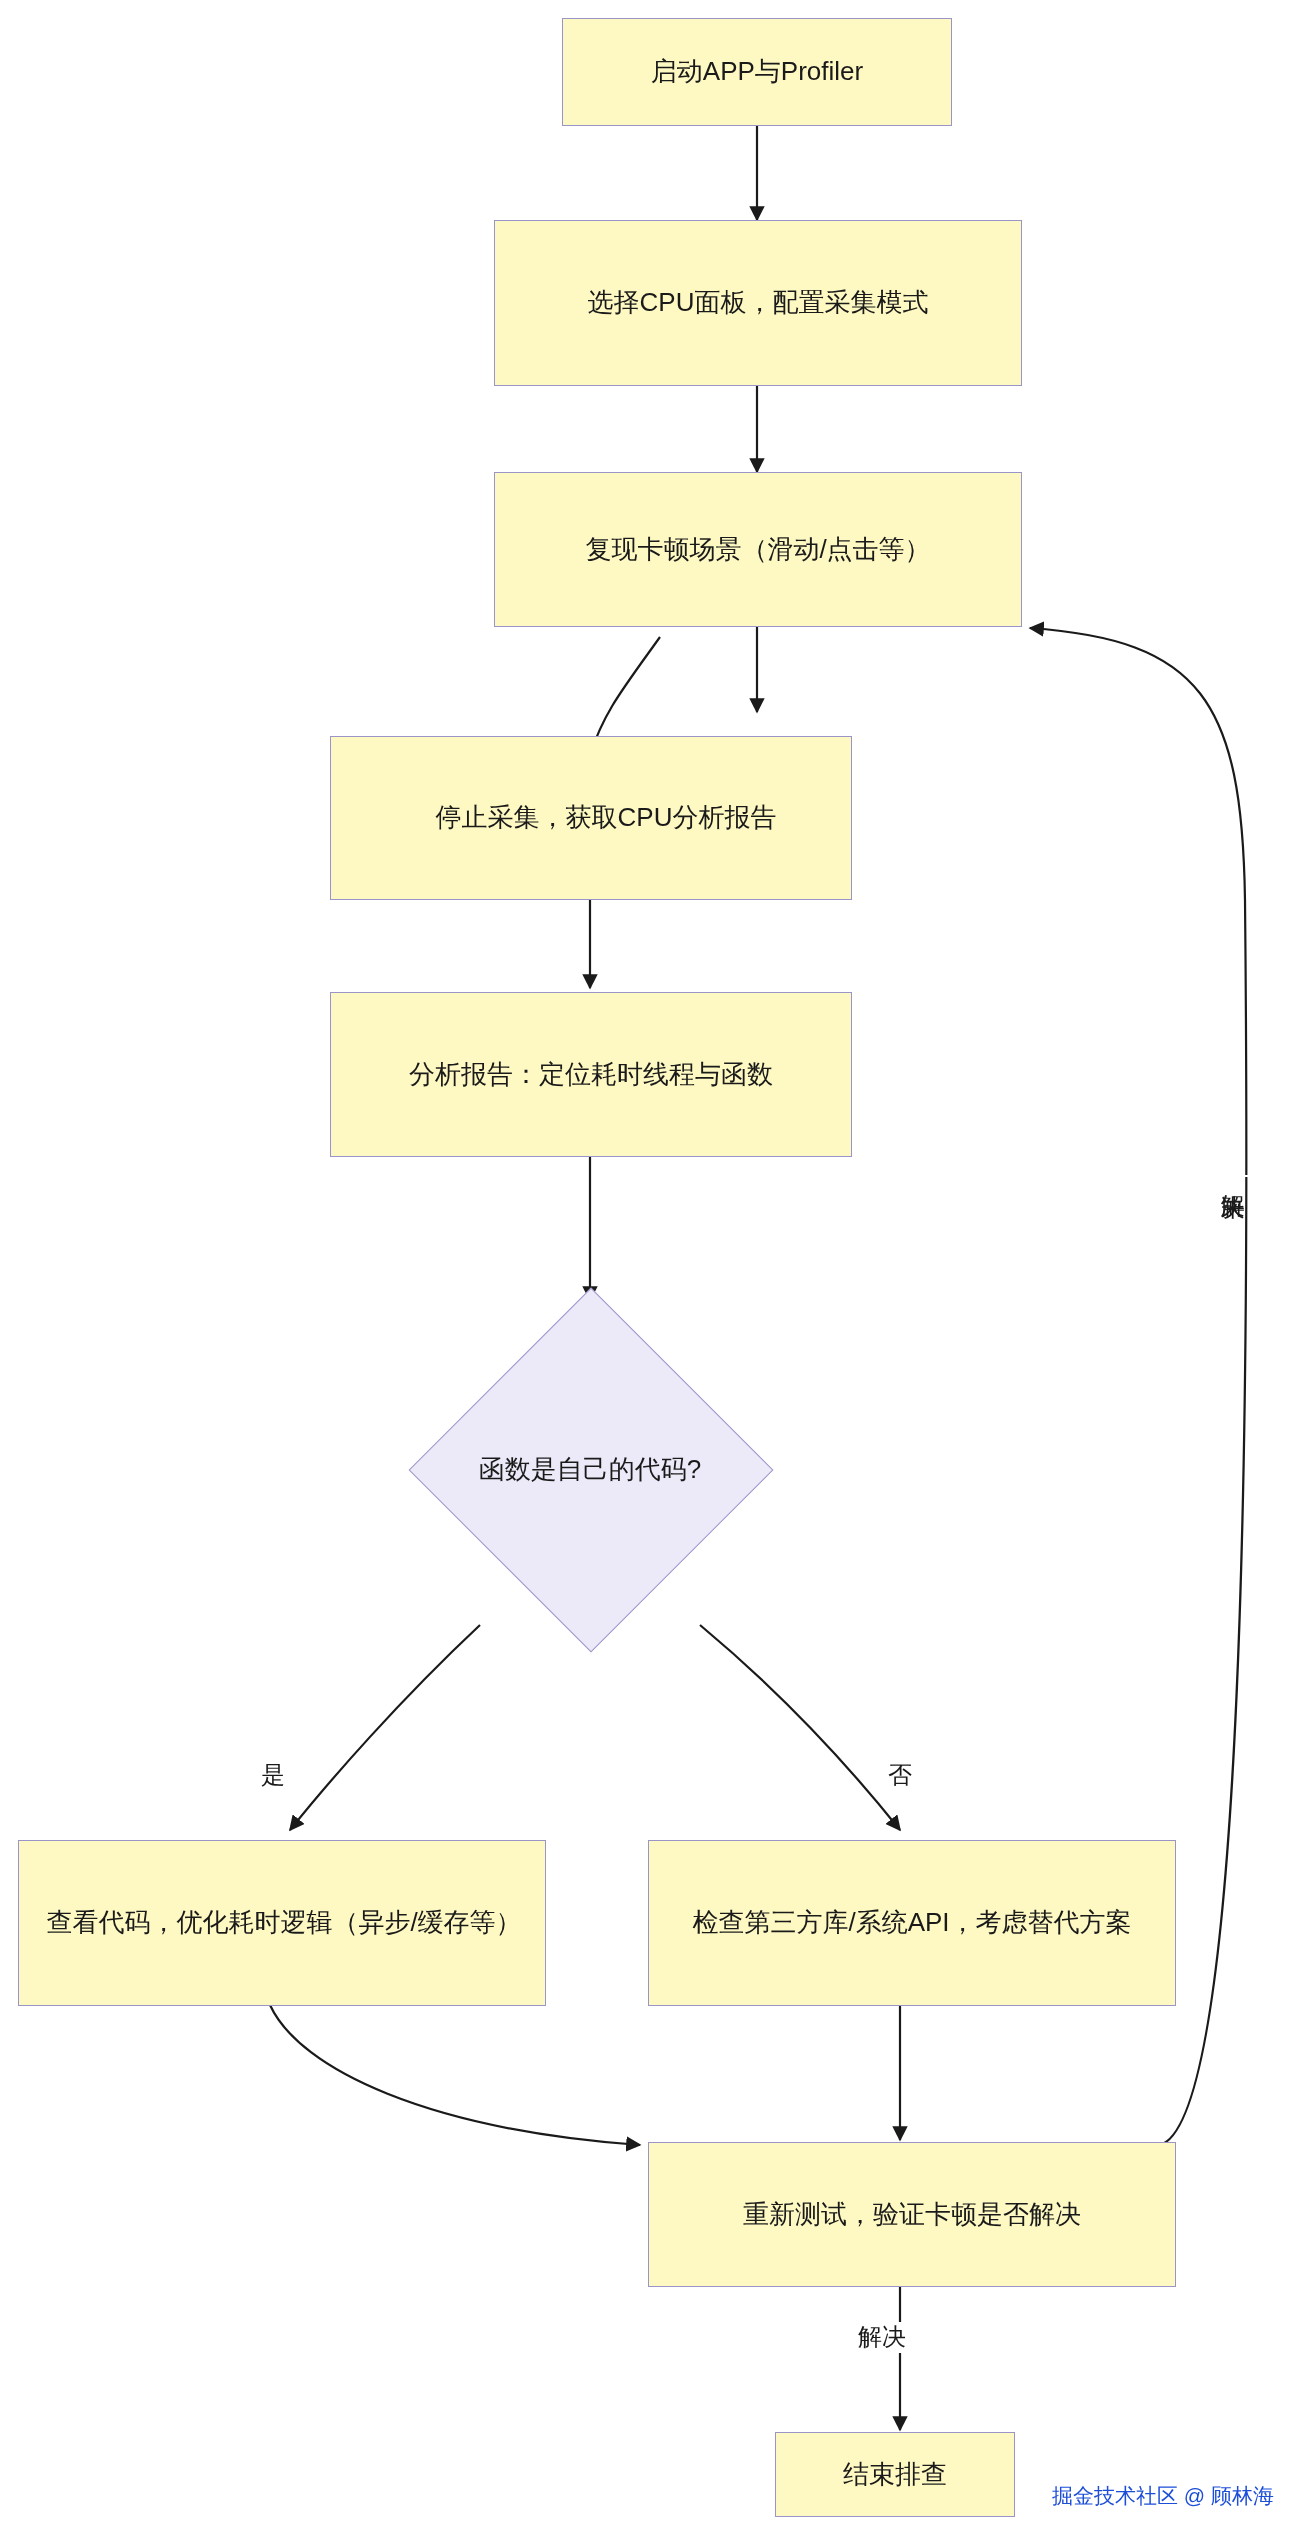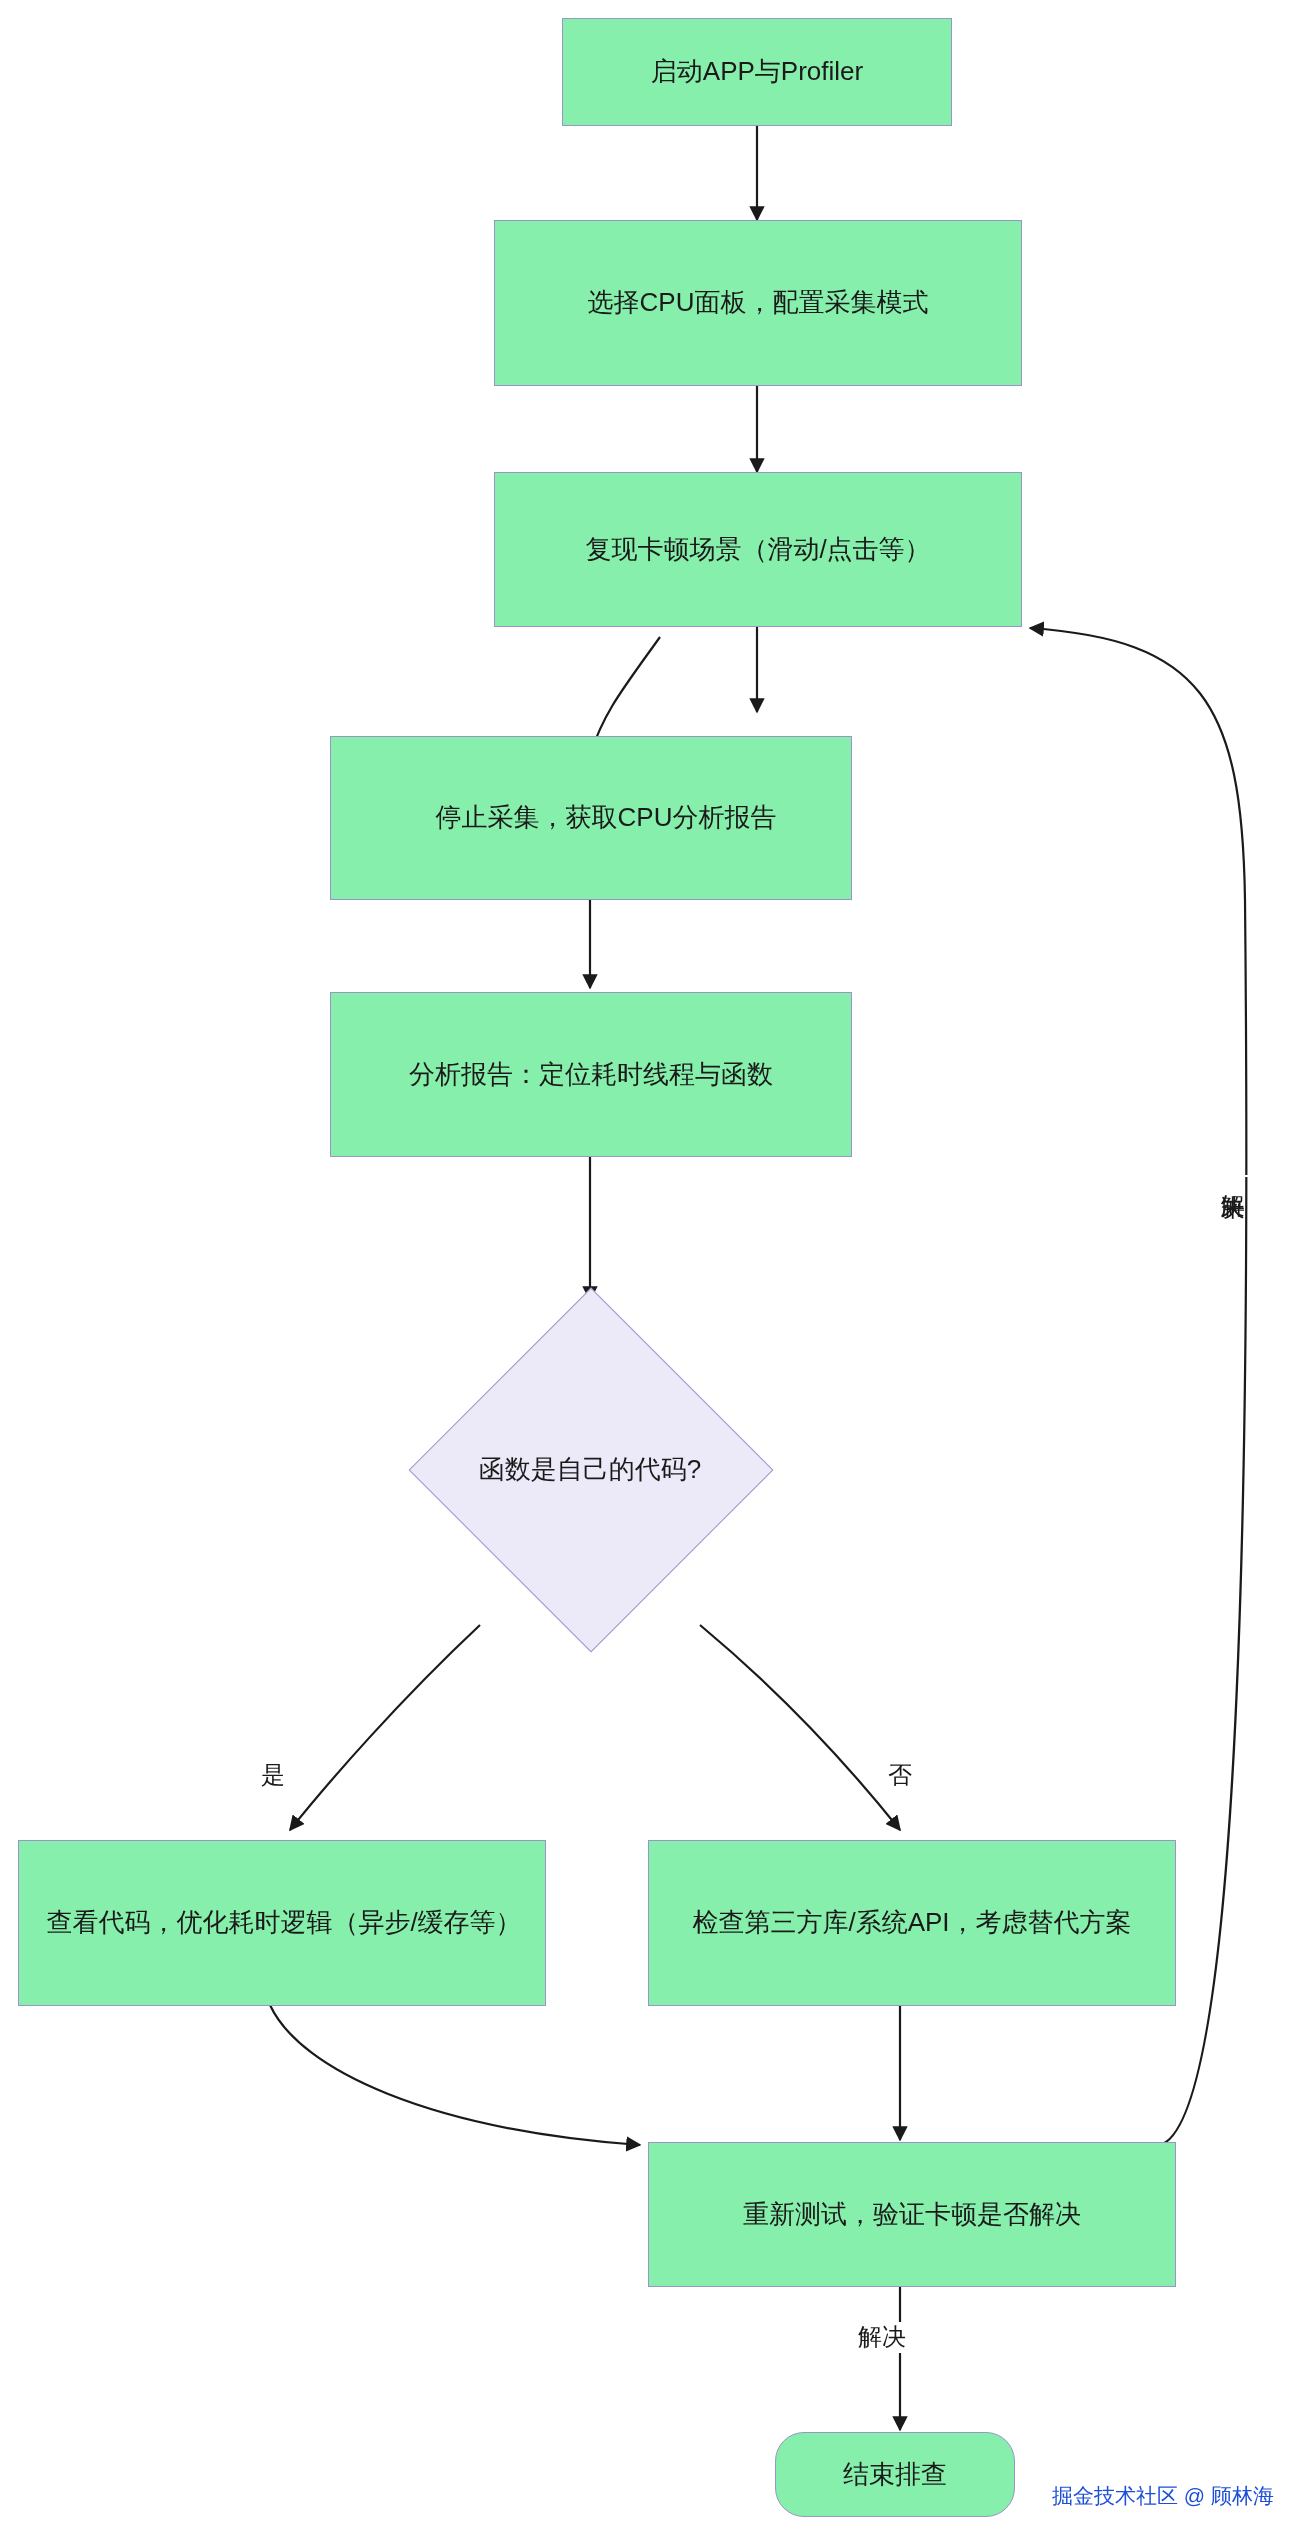--- a/index.html
+++ b/index.html
@@ -25,21 +25,21 @@
     position: absolute;
     left: 0;
     top: 0;
     width: 1290px;
     height: 2524px;
     pointer-events: none;
   }
   .node {
     position: absolute;
     box-sizing: border-box;
-    background: #86efac;
+    background: #fef9c3;
     border: 1.6px solid #9A95C9;
     display: flex;
     align-items: center;
     justify-content: center;
     text-align: center;
     color: #1a1a1a;
     font-size: 26px;
     line-height: 1.45;
     padding: 6px 14px;
   }
@@ -153,21 +153,21 @@
   </div>
 
   <div class="node" style="left:648px; top:1840px; width:528px; height:166px;">
     <span class="label">检查第三方库/系统API，考虑替代方案</span>
   </div>
 
   <div class="node" style="left:648px; top:2142px; width:528px; height:145px;">
     <span class="label">重新测试，验证卡顿是否解决</span>
   </div>
 
-  <div class="node" style="left:775px; top:2432px; width:240px; height:85px;border-radius:29px;">
+  <div class="node" style="left:775px; top:2432px; width:240px; height:85px;">
     <span class="label">结束排查</span>
   </div>
 
   <div class="edge-label" style="left:258px; top:1760px;">是</div>
 
   <div class="edge-label" style="left:885px; top:1760px;">否</div>
 
   <div class="edge-label" style="left:855px; top:2322px;">解决</div>
 
   <div class="edge-label vertical" style="left:1215px; top:1175px;">未解决</div>

